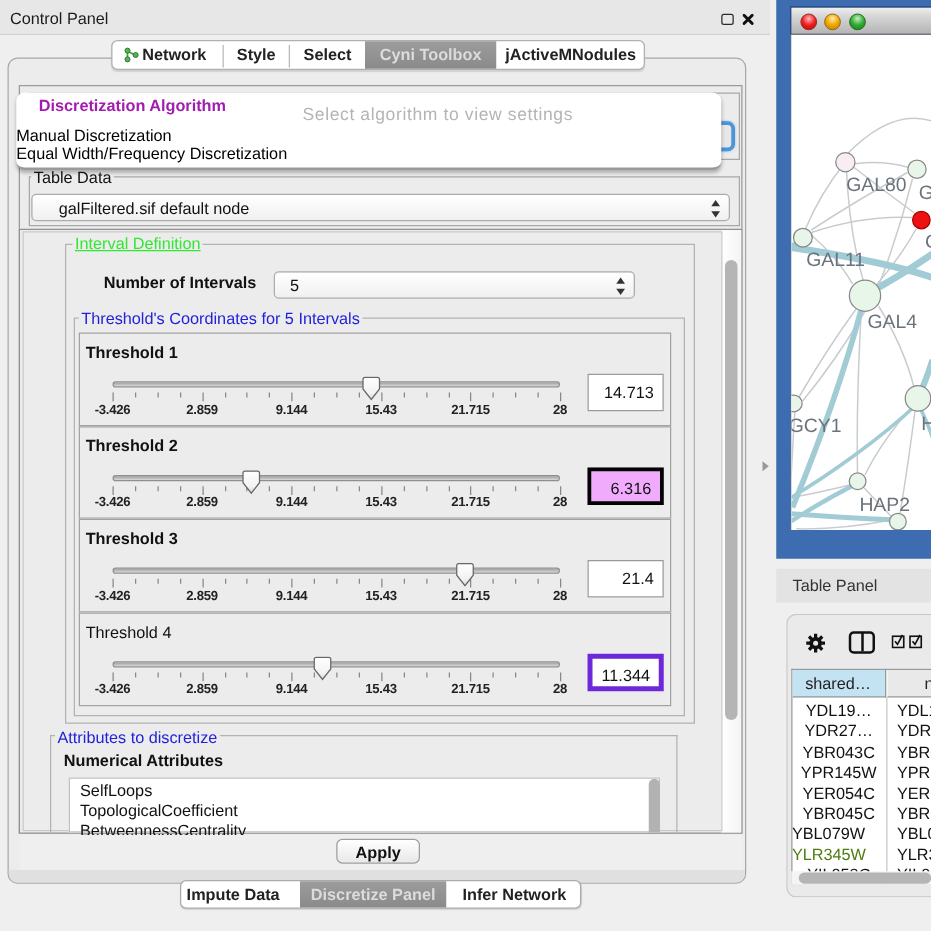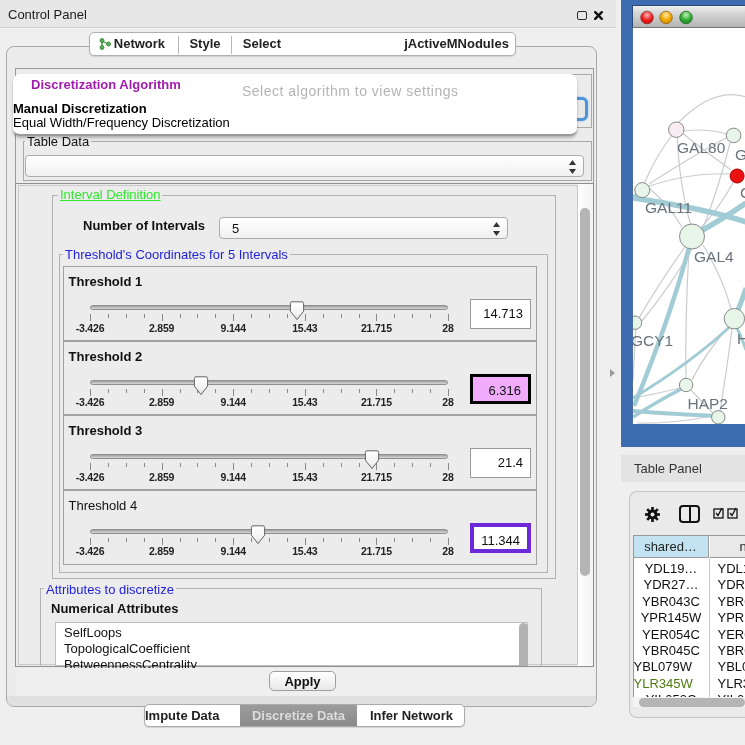--- a/index.html
+++ b/index.html
@@ -28,35 +28,37 @@
       <line x1="4" y1="3.5" x2="4" y2="10.5" stroke="#3f9e3f" stroke-width="1.4"></line>
       <line x1="4" y1="4" x2="10" y2="7" stroke="#3f9e3f" stroke-width="1.2"></line>
       <circle cx="4" cy="3.5" r="2" fill="#56b456" stroke="#2c7a2c" stroke-width="0.8"></circle>
       <circle cx="4" cy="10.5" r="2" fill="#56b456" stroke="#2c7a2c" stroke-width="0.8"></circle>
       <circle cx="10.5" cy="7" r="2" fill="#56b456" stroke="#2c7a2c" stroke-width="0.8"></circle>
     </svg>
   <div class="abs" style="left:88px;top:3px;width:1px;height:18px;background:#b8b8b8;"></div>
   <div class="abs" style="left:89px;top:0;width:52px;height:22px;line-height:22px;text-align:center;">Style</div>
   <div class="abs" style="left:141px;top:3px;width:1px;height:18px;background:#b8b8b8;"></div>
   <div class="abs" style="left:142px;top:0;width:60px;height:22px;line-height:22px;text-align:center;">Select</div>
+  <div class="abs" style="left:202px;top:0;width:105px;height:22px;line-height:22px;text-align:center;background:linear-gradient(#9c9c9c,#8a8a8a);color:#dcdcdc;">Cyni Toolbox</div>
   <div class="abs" style="left:307px;top:0;width:119px;height:22px;line-height:22px;text-align:center;border-radius:0 4px 4px 0;">jActiveMNodules</div>
 </div>
 
 <div class="abs" style="left:6px;top:46px;width:591px;height:661px;background:#ececec;border:1px solid #a8a8a8;border-radius:8px;"></div>
 <div class="abs" style="left:7px;top:696px;width:589px;height:10px;background:#e0e0e0;border-radius:0 0 7px 7px;"></div>
 
 <div class="abs" style="left:15px;top:68px;width:579px;height:599px;background:#ececec;border:1px solid #9a9a9a;"></div>
 
 <div class="abs" style="left:23px;top:74px;width:569px;height:54px;border:1px solid #a8a8a8;"></div>
 
 <div class="abs" style="left:570px;top:97px;width:18px;height:24px;border:3px solid #4d94d8;border-radius:6px;background:#e8e8e8;box-shadow:0 0 2px #7db3e0;"></div>
 
 <div class="abs" style="left:23px;top:141px;width:569px;height:40px;border:1px solid #a8a8a8;"></div>
 <div class="abs lbl" style="left:25px;top:134px;font-size:13px;color:#111;background:#ececec;padding:0 2px;">Table Data</div>
 <div class="abs" style="left:25px;top:155px;width:559px;height:22px;background:linear-gradient(#ffffff,#f0f0f0);border:1px solid #acacac;border-radius:4px;">
+  <div class="abs lbl" style="left:21px;top:3px;font-size:13px;color:#111;">galFiltered.sif default node</div>
   <svg class="abs" style="right:6px;top:3px;" width="9" height="16" viewBox="0 0 9 16">
       <path d="M4.5 1 L8 6 L1 6 Z" fill="#333"></path>
       <path d="M4.5 15 L8 10 L1 10 Z" fill="#333"></path>
     </svg>
 </div>
 
 <div class="abs" style="left:15px;top:183px;width:579px;height:484px;background:#ececec;border:1px solid #909090;"></div>
 
 <div class="abs" style="left:577px;top:184px;width:16px;height:482px;background:linear-gradient(90deg,#ffffff,#f4f4f4);"></div>
 <div class="abs" style="left:580px;top:208px;width:10px;height:368px;background:#b5b5b5;border-radius:5px;"></div>
@@ -257,29 +259,29 @@
   <div class="abs lbl" style="left:8px;top:2px;font-size:13px;color:#111;">SelfLoops</div>
   <div class="abs lbl" style="left:8px;top:18px;font-size:13px;color:#111;">TopologicalCoefficient</div>
   <div class="abs lbl" style="left:8px;top:34px;font-size:13px;color:#111;">BetweennessCentrality</div>
 </div>
 <div class="abs" style="left:519px;top:623px;width:9px;height:43px;background:#b2b2b2;border-radius:5px 5px 0 0;"></div>
 
 <div class="abs" style="left:16px;top:668px;width:578px;height:28px;background:#efefef;"></div>
 <div class="abs" style="left:269px;top:671px;width:67px;height:20px;background:linear-gradient(#ffffff,#e8e8e8);border:1px solid #9e9e9e;border-radius:5px;font-size:13px;font-weight:bold;color:#111;text-align:center;line-height:19px;">Apply</div>
 
 <div class="abs" style="left:144px;top:704px;width:321px;height:23px;background:#fff;border:1px solid #aaa;border-radius:5px;box-shadow:0 1px 1px rgba(0,0,0,0.12);font-size:13px;font-weight:bold;color:#222;">
-  <div class="abs" style="left:0;top:0;width:83px;height:21px;line-height:21px;text-align:left;">Impute Data</div>
-  <div class="abs" style="left:95px;top:0;width:117px;height:21px;line-height:21px;text-align:center;background:linear-gradient(#9c9c9c,#8a8a8a);color:#dcdcdc;">Discretize Data</div>
+  <div class="abs" style="left:0;top:0;width:83px;height:21px;line-height:21px;text-align:center;">Impute Data</div>
+  <div class="abs" style="left:95px;top:0;width:117px;height:21px;line-height:21px;text-align:center;background:linear-gradient(#9c9c9c,#8a8a8a);color:#dcdcdc;">Discretize Panel</div>
   <div class="abs" style="left:212px;top:0;width:109px;height:21px;line-height:21px;text-align:center;">Infer Network</div>
 </div>
 
 <div class="abs" style="z-index:6;left:13px;top:74px;width:564px;height:62px;background:#fff;border-radius:7px;border-bottom:2px solid #9a9a9a;box-shadow:0 2px 3px rgba(0,0,0,0.25);"></div>
 <div class="abs lbl" style="z-index:7;left:31px;top:77px;font-size:13px;font-weight:bold;color:#a21caf;">Discretization Algorithm</div>
 <div class="abs lbl" style="z-index:7;left:242px;top:83px;font-size:14px;color:#b4b4b4;letter-spacing:0.5px;">Select algorithm to view settings</div>
-<div class="abs lbl" style="z-index:7;left:13px;top:101px;font-size:13px;font-weight:bold;color:#000;">Manual Discretization</div>
+<div class="abs lbl" style="z-index:7;left:13px;top:101px;font-size:13px;font-weight:normal;color:#000;">Manual Discretization</div>
 <div class="abs lbl" style="z-index:7;left:13px;top:115px;font-size:13px;color:#000;">Equal Width/Frequency Discretization</div>
 
 <div class="abs" style="left:621px;top:0;width:124px;height:447px;background:#3d6cb0;"></div>
 <div class="abs" style="left:632px;top:5px;width:113px;height:23px;background:linear-gradient(#f0f0f0,#d8d8d8 30%,#b4b4b4);border-top:1px solid #2a4a78;border-left:1px solid #2a4a78;border-bottom:1px solid #777;"></div>
 <svg class="abs" style="left:639px;top:10px;" width="60" height="15" viewBox="0 0 60 15">
   <defs>
     <radialGradient id="rg" cx="0.5" cy="0.3" r="0.8">
         <stop offset="0" stop-color="#ffb9b9"></stop>
         <stop offset="0.5" stop-color="#ee2222"></stop>
         <stop offset="1" stop-color="#c00000"></stop>

